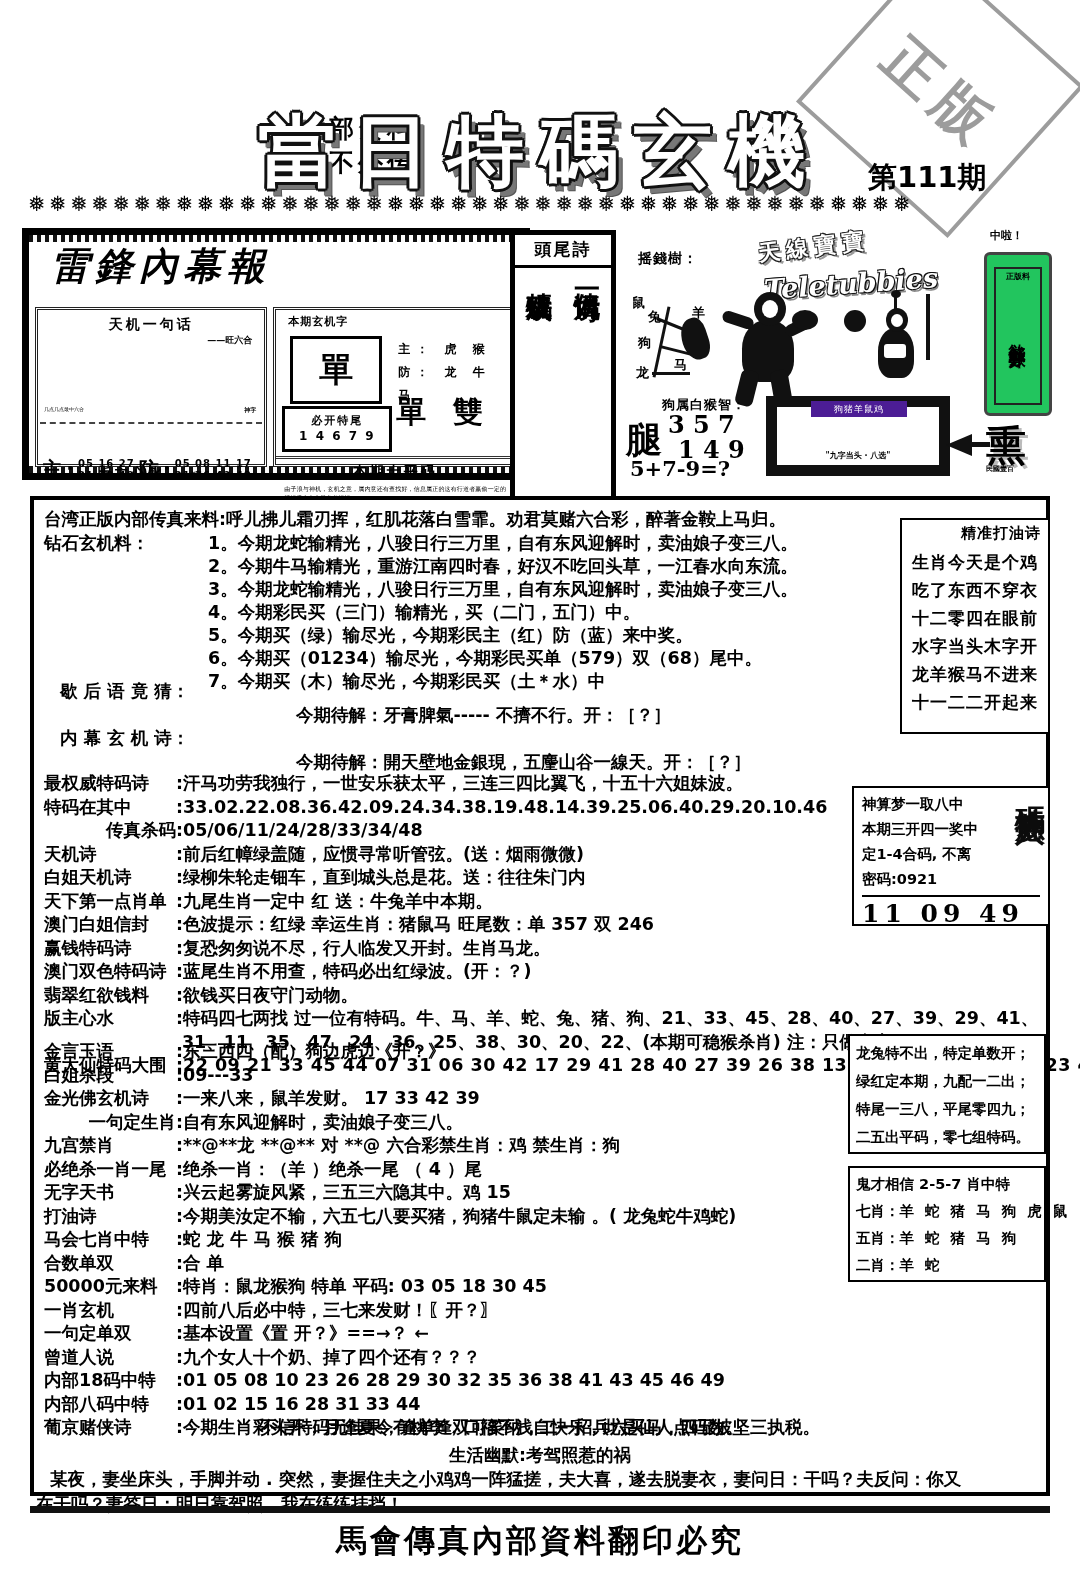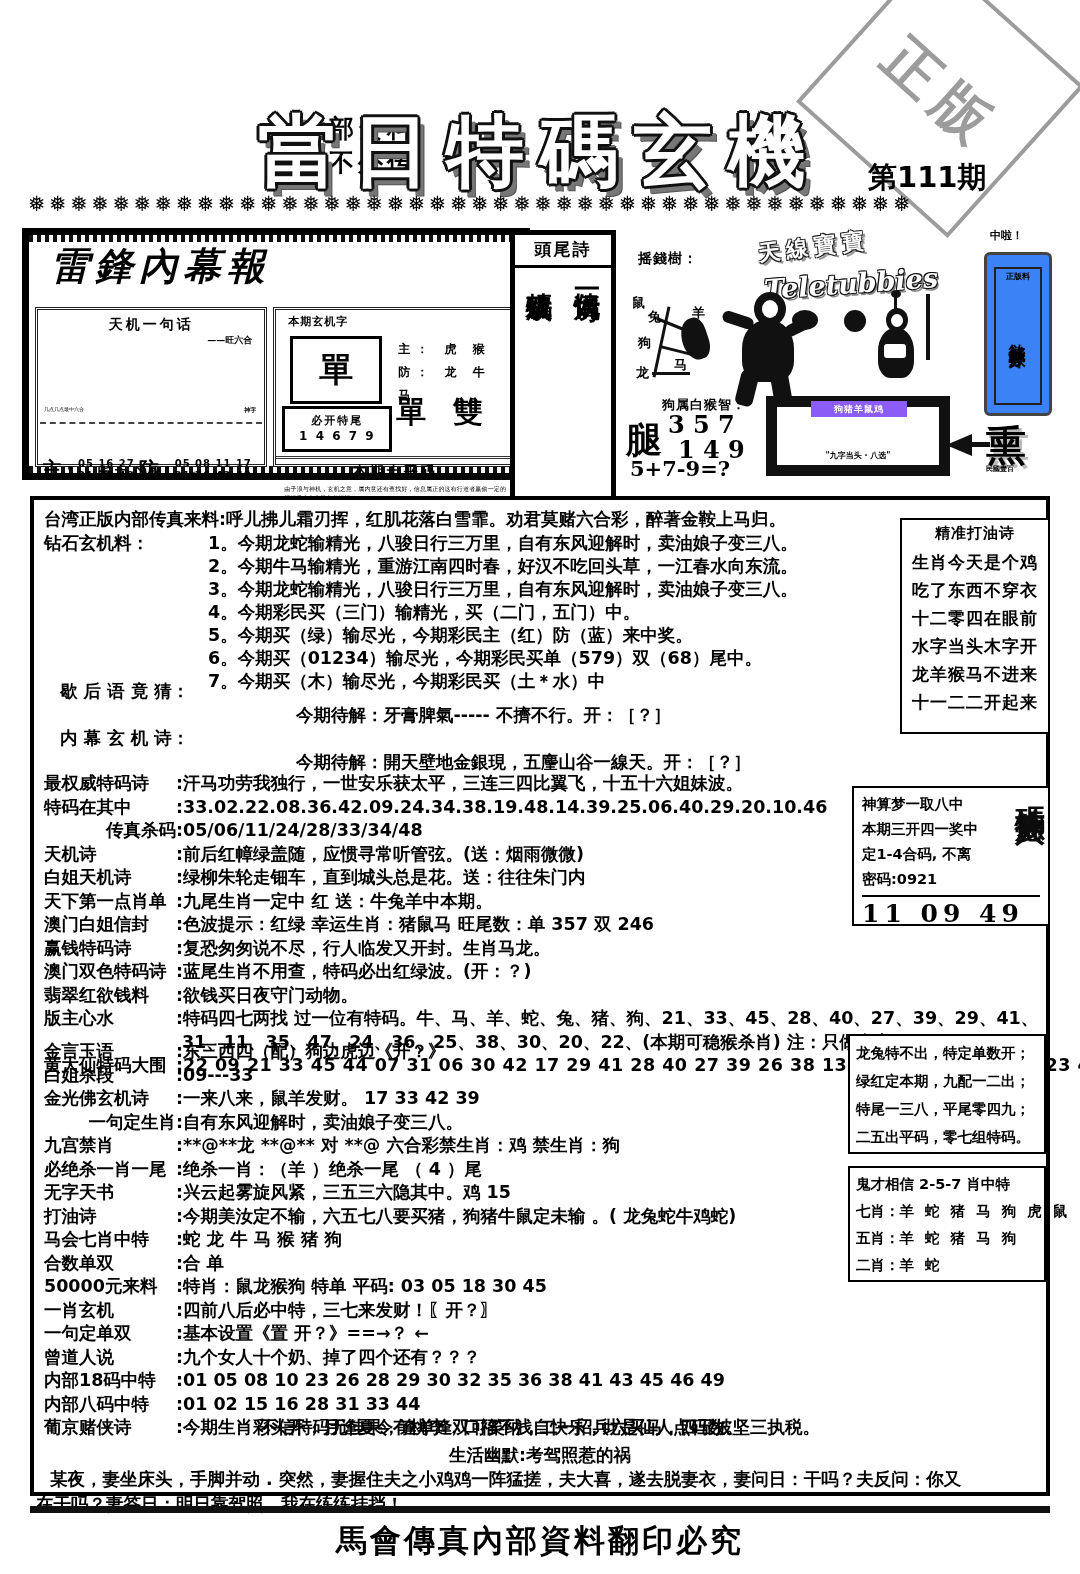--- a/index.html
+++ b/index.html
@@ -151,31 +151,31 @@
           font-family:"DejaVu Serif","Liberation Serif",serif;}
   .tt-357{position:absolute;left:42px;top:184px;font-size:24px;font-weight:bold;line-height:1.05;
           font-family:"DejaVu Serif","Liberation Serif",serif;}
   .tt-eq{position:absolute;left:4px;top:228px;font-size:21px;font-weight:bold;
          font-family:"DejaVu Serif","Liberation Serif",serif;}
   .tt-frame{
     position:absolute;left:140px;top:168px;width:184px;height:80px;
     border:11px solid #111;box-sizing:border-box;background:#fff;
   }
   .tt-frame-top{
-    position:absolute;left:34px;top:-6px;width:96px;height:16px;background:#8b5cf6;color:#fff;
-    font-size:9px;font-weight:bold;text-align:center;line-height:16px;letter-spacing:1px;
+    position:absolute;left:34px;top:-6px;width:96px;height:16px;background:#4c1d95;color:#fff;
+    font-size:9px;font-weight:normal;text-align:center;line-height:16px;letter-spacing:1px;
   }
   .tt-frame-bot{position:absolute;left:0;bottom:4px;width:100%;text-align:center;font-size:8px;font-weight:bold;}
 
   
   .plaque-wrap{position:absolute;left:958px;top:0;width:78px;height:255px;}
   .plq-top{position:absolute;left:10px;top:0;font-size:11px;font-weight:bold;}
   .plaque{
     position:absolute;left:4px;top:24px;width:62px;height:158px;
-    border:3px solid #444;border-radius:6px;background:#3b82f6;
+    border:3px solid #444;border-radius:6px;background:#22c55e;
   }
   .plaque-in{
     position:absolute;left:7px;top:12px;right:7px;bottom:8px;border:2px solid #222;
     display:flex;align-items:center;justify-content:center;
   }
   .plaque-in span{
     writing-mode:vertical-rl;text-orientation:upright;
     font-size:17px;font-weight:bold;letter-spacing:2px;
     font-family:"DejaVu Serif","Liberation Serif",serif;
   }
@@ -222,21 +222,21 @@
   .tv{font-weight:bold;}
   .colon{font-weight:bold;}
 
   .centerline{position:absolute;left:0;width:100%;text-align:center;font-size:17.5px;font-weight:bold;}
 
   
   .rbox{
     position:absolute;border:2px solid #000;background:#fff;box-sizing:border-box;
   }
   .rbox.oil{left:866px;top:18px;width:150px;height:216px;padding:4px 7px;}
-  .oil .cap{text-align:center;font-size:15px;font-weight:bold;letter-spacing:1px;margin-bottom:5px;}
+  .oil .cap{text-align:right;font-size:15px;font-weight:bold;letter-spacing:1px;margin-bottom:5px;}
   .oil .l{font-size:17px;font-weight:bold;line-height:28px;letter-spacing:1px;text-align:center;}
 
   .rbox.dream{left:818px;top:286px;width:198px;height:140px;padding:4px 8px;overflow:hidden;}
   .dream .l{font-size:14.5px;font-weight:bold;line-height:25px;white-space:nowrap;}
   .dream .nums{font-size:25px;font-weight:bold;letter-spacing:5px;border-top:2px solid #000;padding-top:2px;margin-top:3px;
                 font-family:"DejaVu Serif","Liberation Serif",serif;}
   .dream .cal{
     position:absolute;right:4px;top:2px;width:58px;height:136px;
     writing-mode:vertical-rl;text-orientation:upright;
     font-size:30px;font-weight:bold;letter-spacing:-2px;

